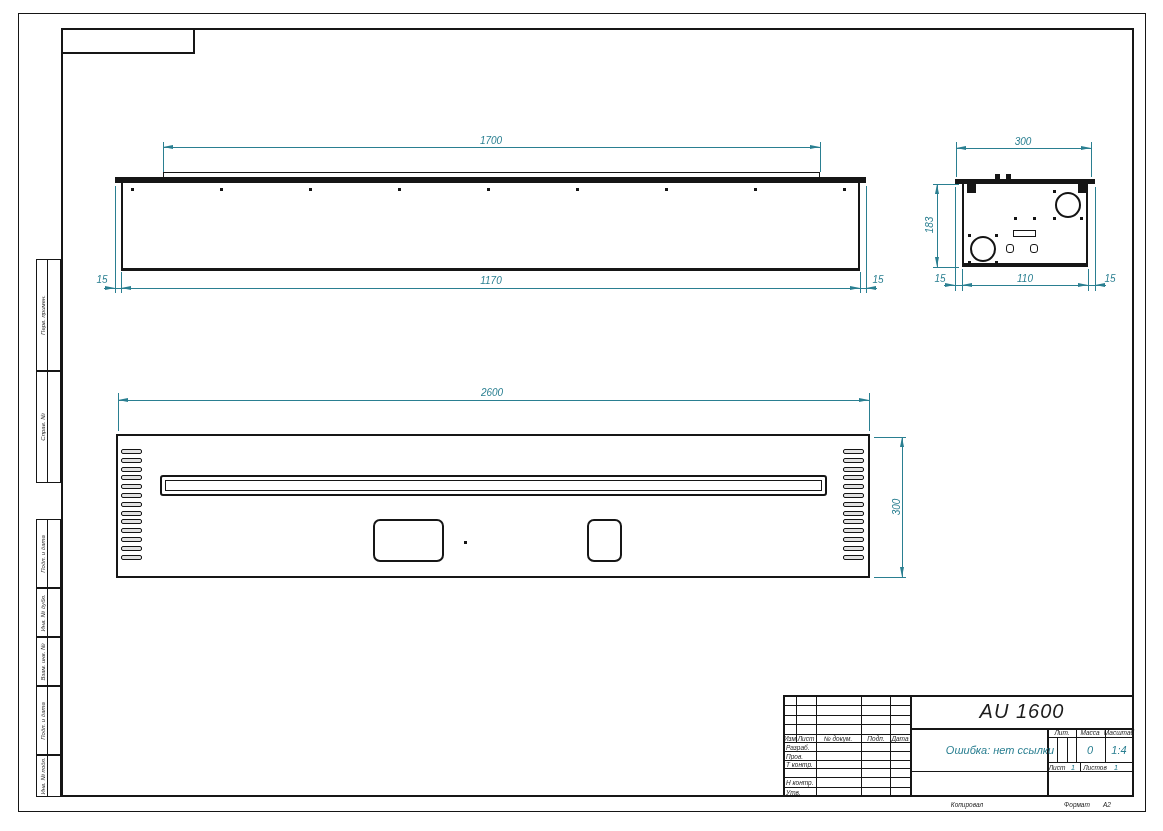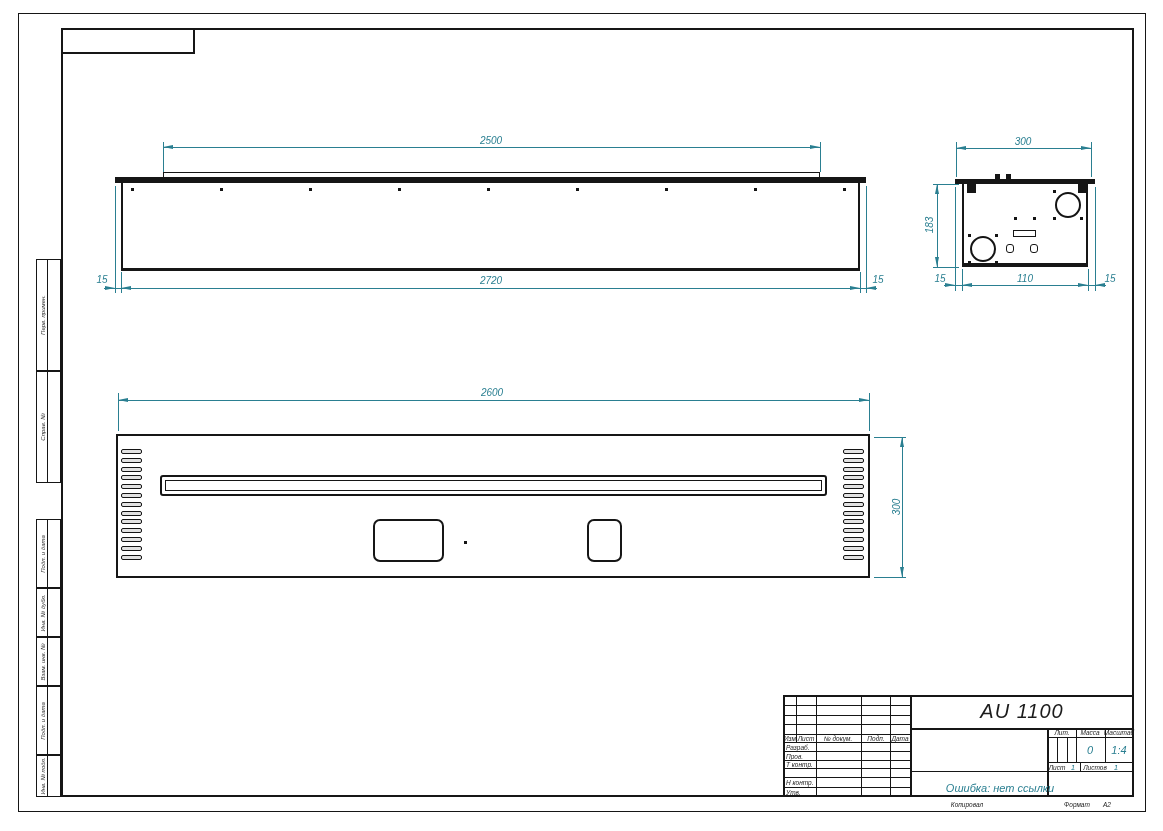--- a/index.html
+++ b/index.html
@@ -94,32 +94,32 @@
         <div class="tvhole" style="left: 534px;"></div>
         <div class="tvhole" style="left: 623px;"></div>
         <div class="tvhole" style="left: 712px;"></div>
       </div>
 
     <div class="tl" style="left:163px;top:142px;width:1px;height:30px;"></div>
     <div class="tl" style="left:820px;top:142px;width:1px;height:30px;"></div>
     <div class="tl" style="left:163px;top:147px;width:657px;height:1px;"></div>
     <div class="arL" style="left:163px;top:145px;"></div>
     <div class="arR" style="left:810px;top:145px;"></div>
-    <div class="dim" style="left:491px;top:140px;">2500</div>
+    <div class="dim" style="left:491px;top:140px;">1700</div>
 
     <div class="tl" style="left:121px;top:272px;width:1px;height:21px;"></div>
     <div class="tl" style="left:860px;top:272px;width:1px;height:21px;"></div>
     <div class="tl" style="left:115px;top:186px;width:1px;height:107px;"></div>
     <div class="tl" style="left:866px;top:186px;width:1px;height:107px;"></div>
     <div class="tl" style="left:104px;top:288px;width:773px;height:1px;"></div>
     <div class="arL" style="left:121px;top:286px;"></div>
     <div class="arR" style="left:850px;top:286px;"></div>
     <div class="arR" style="left:105px;top:286px;"></div>
     <div class="arL" style="left:866px;top:286px;"></div>
-    <div class="dim" style="left:491px;top:280px;">2720</div>
+    <div class="dim" style="left:491px;top:280px;">1170</div>
     <div class="dim" style="left:102px;top:279px;">15</div>
     <div class="dim" style="left:878px;top:279px;">15</div>
   </div>
 
   <div>
     <div class="box" style="left:116px;top:434px;width:754px;height:144px;border-width:2px;"></div>
     <div class="abs" style="left:121px;top:449px;width:22px;height:116px;">
         <div class="vent" style="top: 0px;"></div>
         <div class="vent" style="top: 8.8px;"></div>
         <div class="vent" style="top: 17.6px;"></div>
@@ -248,32 +248,32 @@
     <div class="ln" style="left:783px;top:751px;width:127px;height:1px;"></div>
     <div class="ln" style="left:783px;top:760px;width:127px;height:1px;"></div>
     <div class="ln" style="left:783px;top:768px;width:127px;height:1px;"></div>
     <div class="ln" style="left:783px;top:777px;width:127px;height:1px;"></div>
     <div class="ln" style="left:783px;top:787px;width:127px;height:1px;"></div>
     <div class="ln" style="left:910px;top:728px;width:224px;height:1.5px;"></div>
     <div class="ln" style="left:1047px;top:737px;width:87px;height:1px;"></div>
     <div class="ln" style="left:1047px;top:762px;width:87px;height:1px;"></div>
     <div class="ln" style="left:910px;top:771px;width:224px;height:1px;"></div>
 
-    <div class="title-big" style="left:1022px;top:711px;">AU 1100</div>
+    <div class="title-big" style="left:1022px;top:711px;">AU 1600</div>
     <div class="tb" style="left:790px;top:738px;">Изм</div>
     <div class="tb" style="left:806px;top:738px;">Лист</div>
     <div class="tb" style="left:838px;top:738px;">№ докум.</div>
     <div class="tb" style="left:876px;top:738px;">Подп.</div>
     <div class="tb" style="left:900px;top:738px;">Дата</div>
     <div class="tb lft" style="left:786px;top:747px;">Разраб.</div>
     <div class="tb lft" style="left:786px;top:756px;">Пров.</div>
     <div class="tb lft" style="left:786px;top:764px;">Т контр.</div>
     <div class="tb lft" style="left:786px;top:782px;">Н контр.</div>
     <div class="tb lft" style="left:786px;top:792px;">Утв.</div>
-    <div class="tb big-teal" style="left:978px;top:788px;font-style:italic;padding-left:44px;">Ошибка: нет ссылки</div>
+    <div class="tb big-teal" style="left:978px;top:750px;font-style:italic;padding-left:44px;">Ошибка: нет ссылки</div>
     <div class="tb" style="left:1062px;top:732px;">Лит.</div>
     <div class="tb" style="left:1090px;top:732px;">Масса</div>
     <div class="tb" style="left:1119px;top:732px;">Масштаб</div>
     <div class="tb big-teal" style="left:1090px;top:750px;">0</div>
     <div class="tb big-teal" style="left:1119px;top:750px;">1:4</div>
     <div class="tb" style="left:1057px;top:767px;">Лист</div>
     <div class="tb teal" style="left:1073px;top:767px;">1</div>
     <div class="tb" style="left:1095px;top:767px;">Листов</div>
     <div class="tb teal" style="left:1116px;top:767px;">1</div>
   </div>

